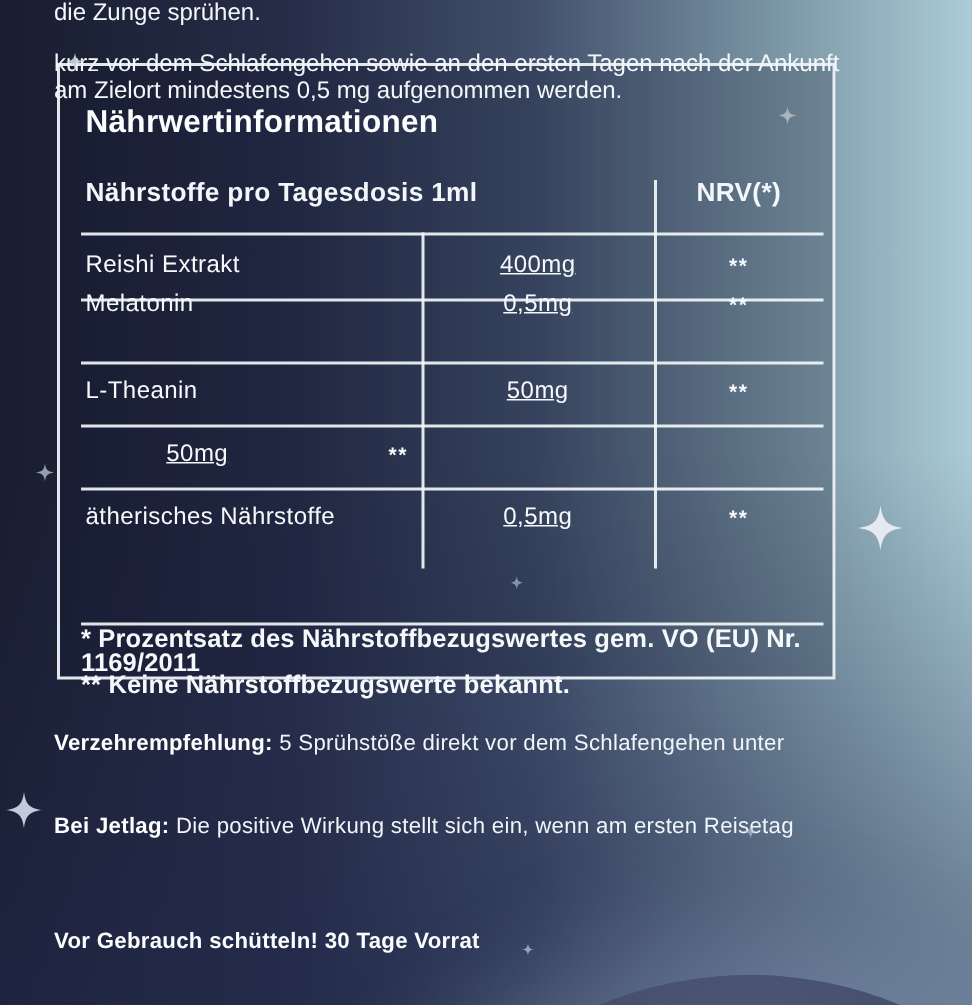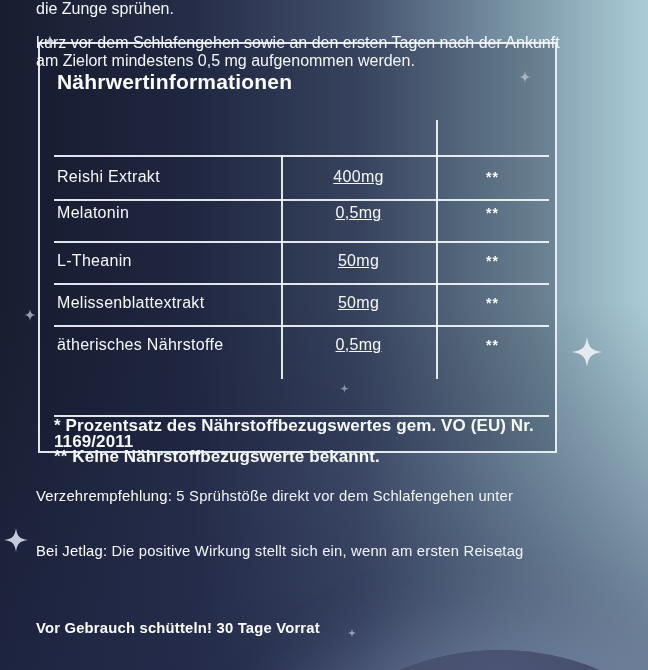--- a/index.html
+++ b/index.html
@@ -39,21 +39,21 @@
   .v1{left:241px;top:111px;height:224px;}
   .v2{left:396px;top:76px;height:259px;}
   .t-row{position:absolute;left:14px;width:495px;height:42px;display:flex;align-items:center;}
   .c-name{width:227px;padding-left:3px;box-sizing:border-box;font-size:16px;letter-spacing:.3px;color:#f6f9fb;}
   .c-amt{width:155px;text-align:center;font-size:16px;letter-spacing:.3px;color:#f6f9fb;text-decoration:underline;}
   .c-nrv{width:113px;text-align:center;font-size:14px;font-weight:700;letter-spacing:1px;color:#f6f9fb;}
   .footnotes{position:absolute;left:14px;top:374px;width:495px;font-size:17px;font-weight:700;line-height:15.5px;letter-spacing:.1px;color:#f6f9fb;}
   
   .info{position:absolute;left:36px;top:0;width:590px;z-index:4;}
   .para{position:absolute;left:0;margin:0;font-size:14.8px;line-height:18.6px;letter-spacing:.2px;color:#f1f5f9;}
-  .para b{font-weight:400;color:#fbfdfe;}
+  .para b{font-weight:700;color:#fbfdfe;}
   .p1{top:487px;}
   .p2{top:542px;}
   .p3{top:619px;font-weight:700;color:#fbfdfe;}
 </style>
 </head>
 <body>
 
 <div class="page">
 
   <div class="planet"></div>
@@ -95,46 +95,49 @@
   </span>
   <span class="sp" style="left:348px;top:629px;opacity:.7">
     <svg width="8" height="8" viewBox="0 0 100 100">
         <path fill="#c5cdda" d="M50 0C55 35 65 45 100 50 65 55 55 65 50 100 45 65 35 55 0 50 35 45 45 35 50 0Z"></path>
       </svg>
   </span>
 
   <div class="panel">
     <h1 class="panel-title">Nährwertinformationen</h1>
 
+    <div class="t-head">
+      <span class="h-left">Nährstoffe pro Tagesdosis 1ml</span>
+      <span class="h-right">NRV(*)</span>
+    </div>
 
     <div class="hline" style="top:111px"></div>
     <div class="hline" style="top:155px"></div>
     <div class="hline" style="top:197px"></div>
     <div class="hline" style="top:239px"></div>
     <div class="hline" style="top:281px"></div>
     <div class="vline v1"></div>
     <div class="vline v2"></div>
 
     <div class="t-row" style="top:112px">
       <span class="c-name">Reishi Extrakt</span>
       <span class="c-amt">400mg</span>
       <span class="c-nrv">**</span>
     </div>
-    <div class="t-row" style="top:148px">
+    <div class="t-row" style="top:138px">
       <span class="c-name">Melatonin</span>
       <span class="c-amt">0,5mg</span>
       <span class="c-nrv">**</span>
     </div>
     <div class="t-row" style="top:196px">
       <span class="c-name">L-Theanin</span>
       <span class="c-amt">50mg</span>
       <span class="c-nrv">**</span>
     </div>
     <div class="t-row" style="top:238px">
-      <span class="c-name">Melissenblattextrakt</span>
       <span class="c-amt">50mg</span>
       <span class="c-nrv">**</span>
     </div>
     <div class="t-row" style="top:280px">
       <span class="c-name">ätherisches Nährstoffe</span>
       <span class="c-amt">0,5mg</span>
       <span class="c-nrv">**</span>
     </div>
 
     <div class="hline" style="top:371px"></div>

